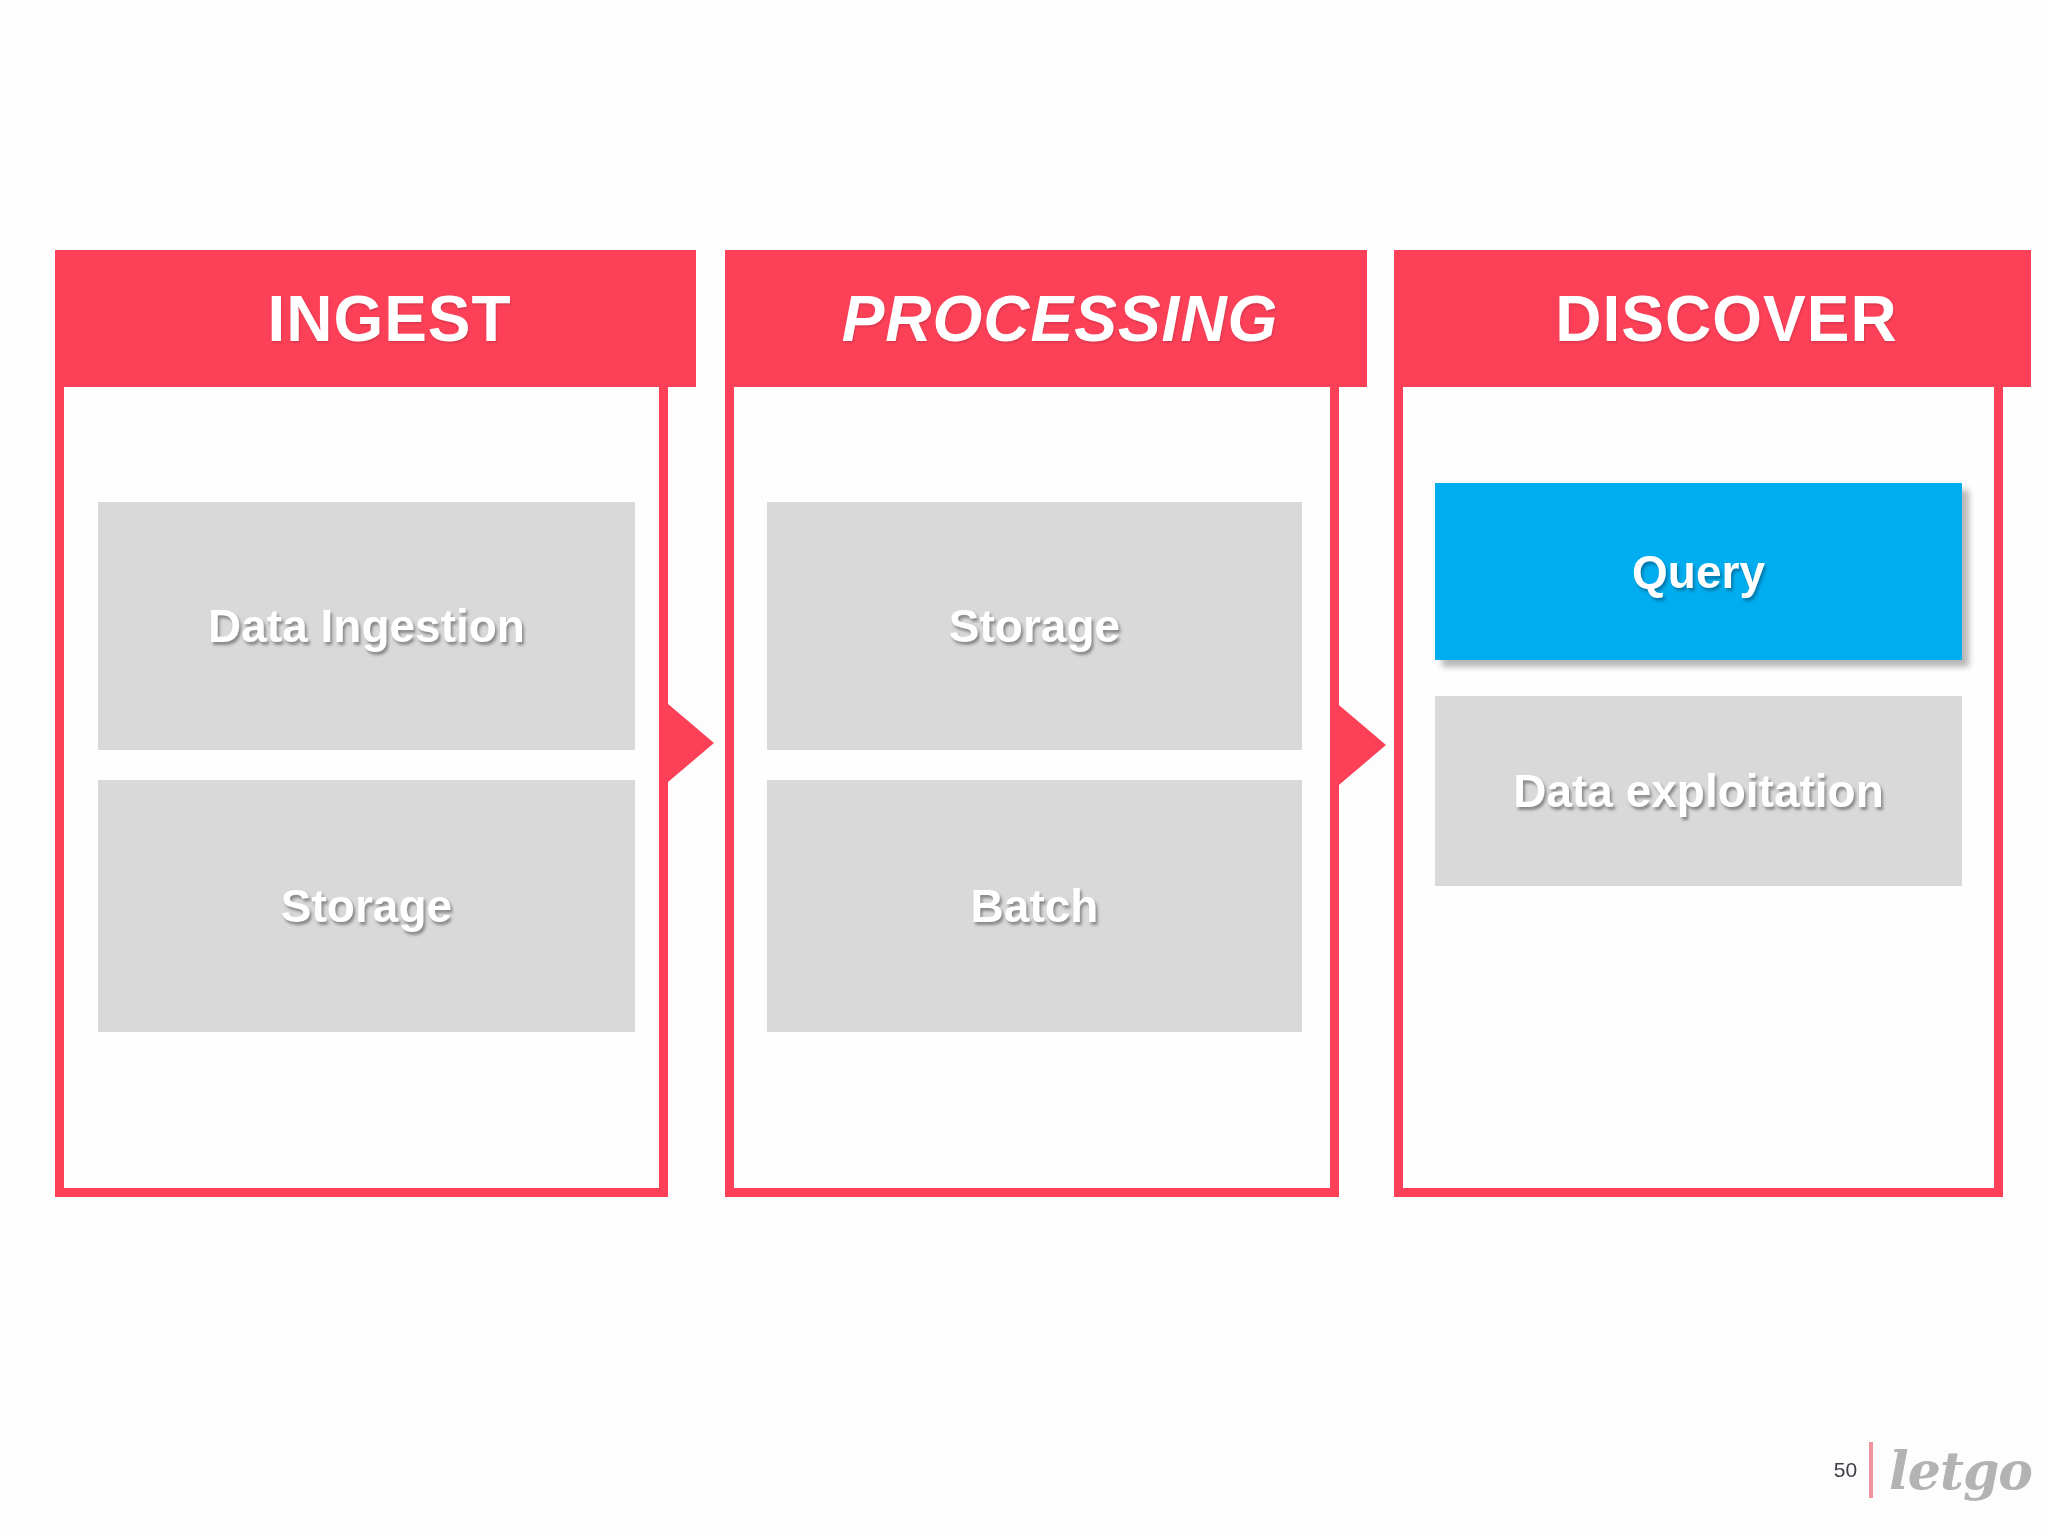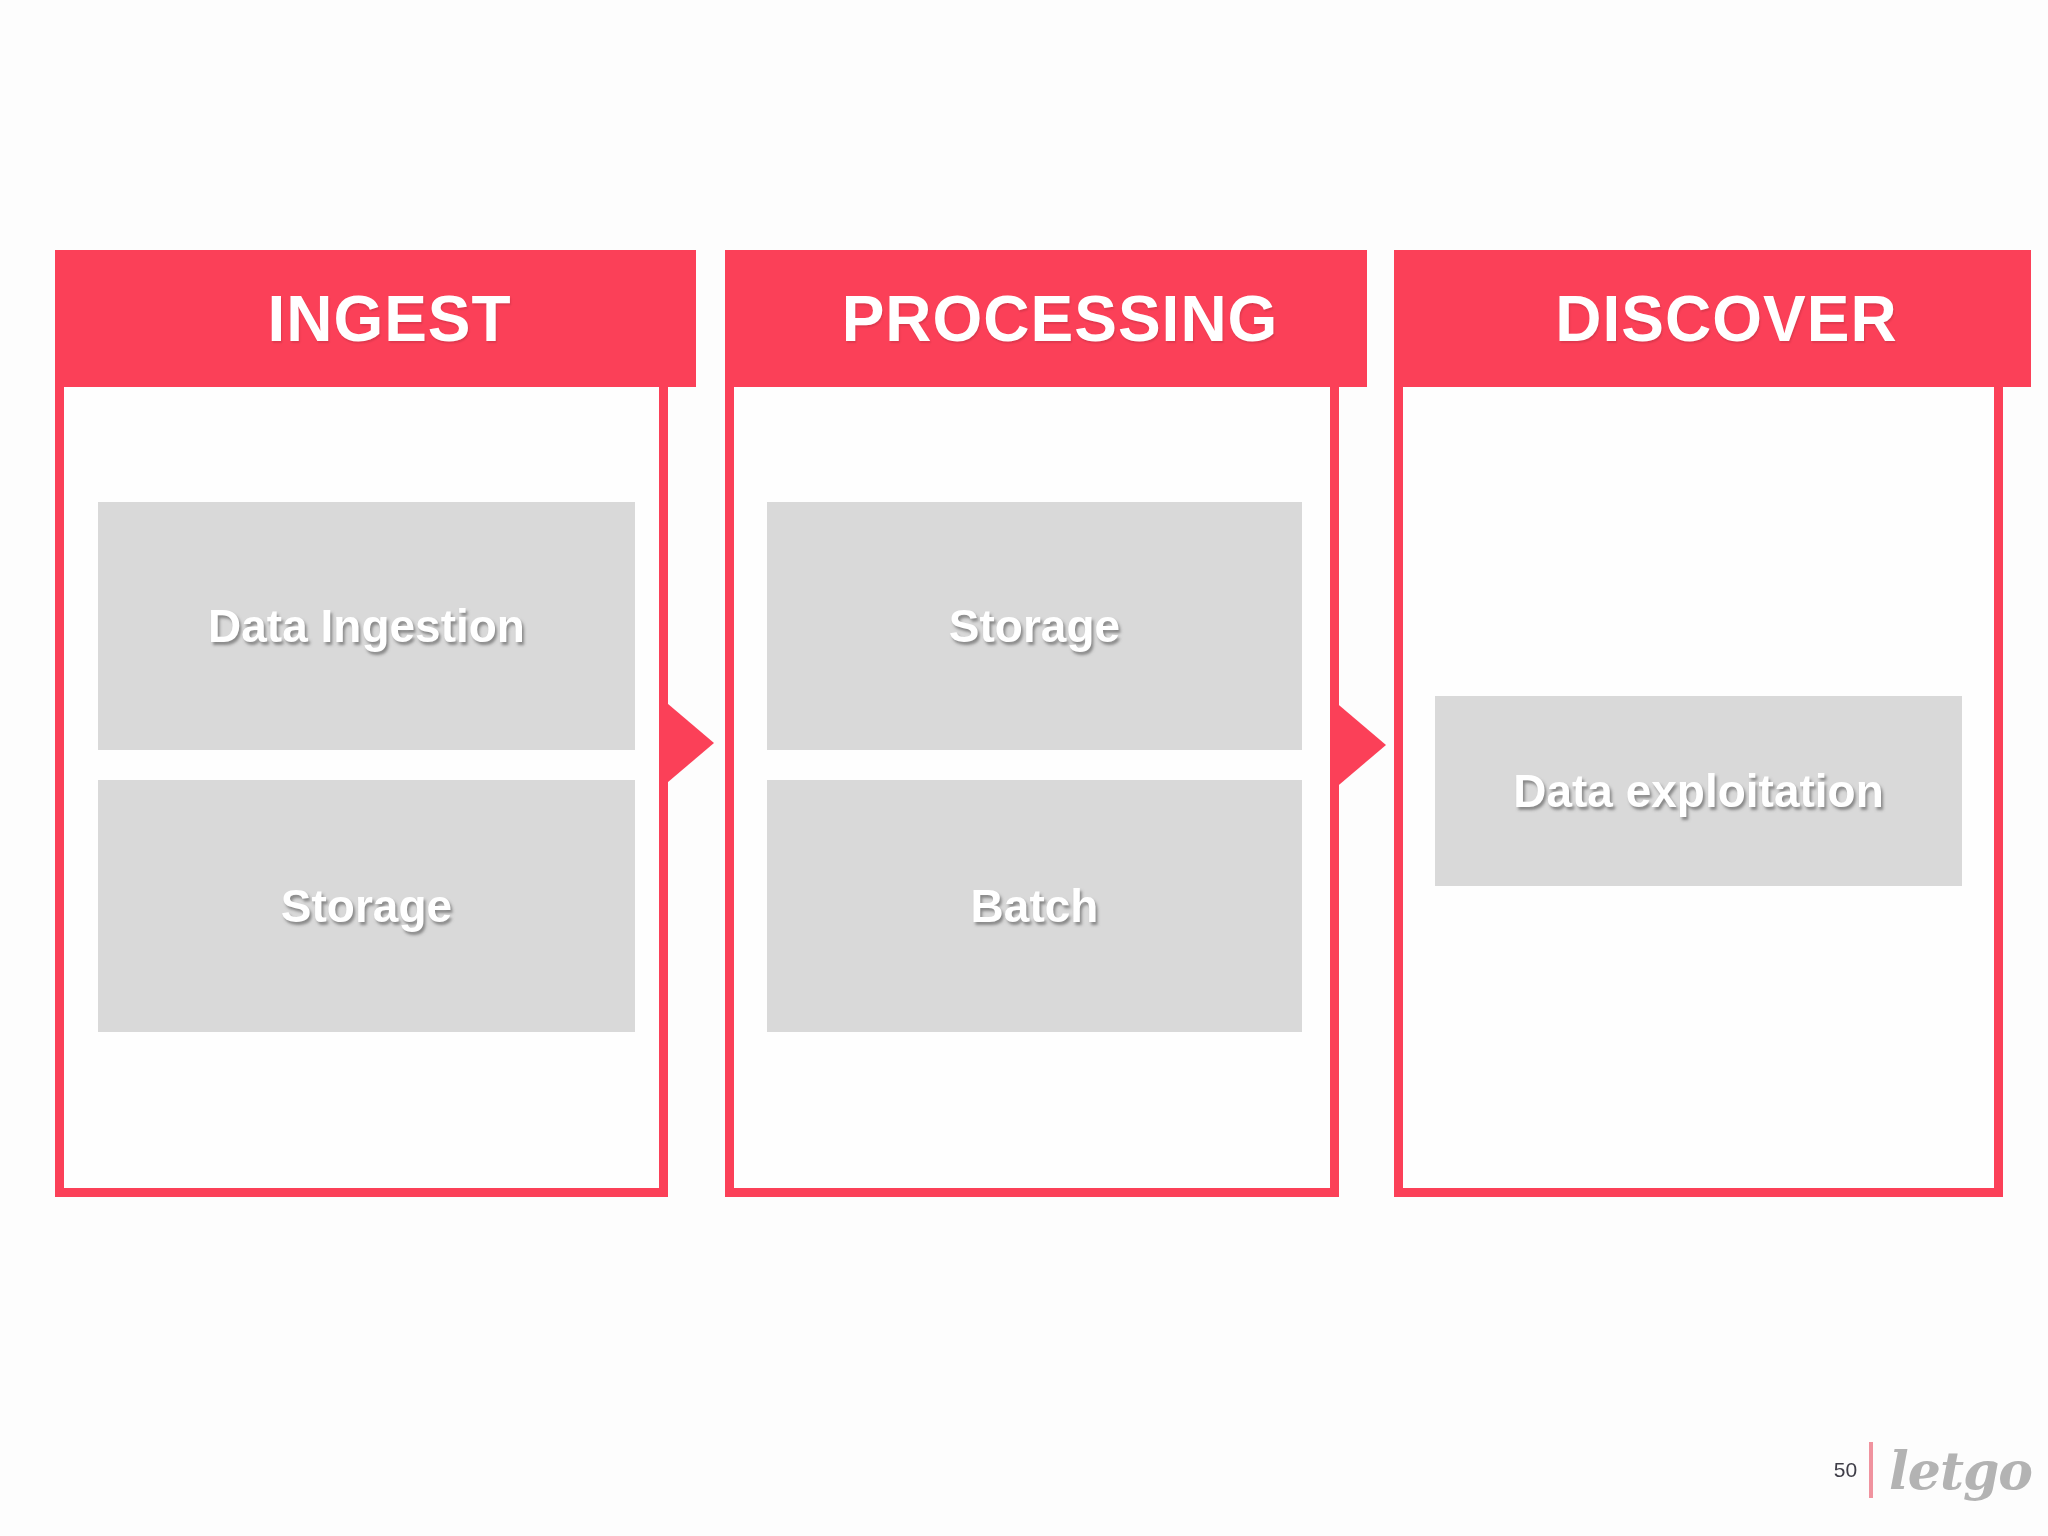--- a/index.html
+++ b/index.html
@@ -124,37 +124,40 @@
   <div class="col-body" style="left:55px; width:613px;"></div>
   <div class="box gray" style="left:98px; top:780px; width:537px; height:252px;">
     <span>Storage</span>
   </div>
   <div class="box gray" style="left:98px; top:502px; width:537px; height:248px;">
     <span>Data Ingestion</span>
   </div>
 
   <div class="arrow" style="left:661px; top:698px;"></div>
 
-  <div class="col-head" style="left:725px; width:614px;">
+  <div class="col-head" style="left:725px; width:614px;font-style:italic;">
     <span>PROCESSING</span>
   </div>
   <div class="col-body" style="left:725px; width:614px;"></div>
   <div class="box gray" style="left:767px; top:502px; width:535px; height:248px;">
     <span>Storage</span>
   </div>
   <div class="box gray" style="left:767px; top:780px; width:535px; height:252px;">
     <span>Batch</span>
   </div>
 
   <div class="arrow" style="left:1333px; top:700px;"></div>
 
   <div class="col-head" style="left:1394px; width:609px;">
     <span>DISCOVER</span>
   </div>
   <div class="col-body" style="left:1394px; width:609px;"></div>
+  <div class="box blue" style="left:1435px; top:483px; width:527px; height:177px;">
+    <span>Query</span>
+  </div>
   <div class="box gray" style="left:1435px; top:696px; width:527px; height:190px;">
     <span>Data exploitation</span>
   </div>
 
   <div class="footer">
     <span class="page-num">50</span>
     <span class="footer-divider"></span>
     <span class="brand">letgo</span>
   </div>
 

